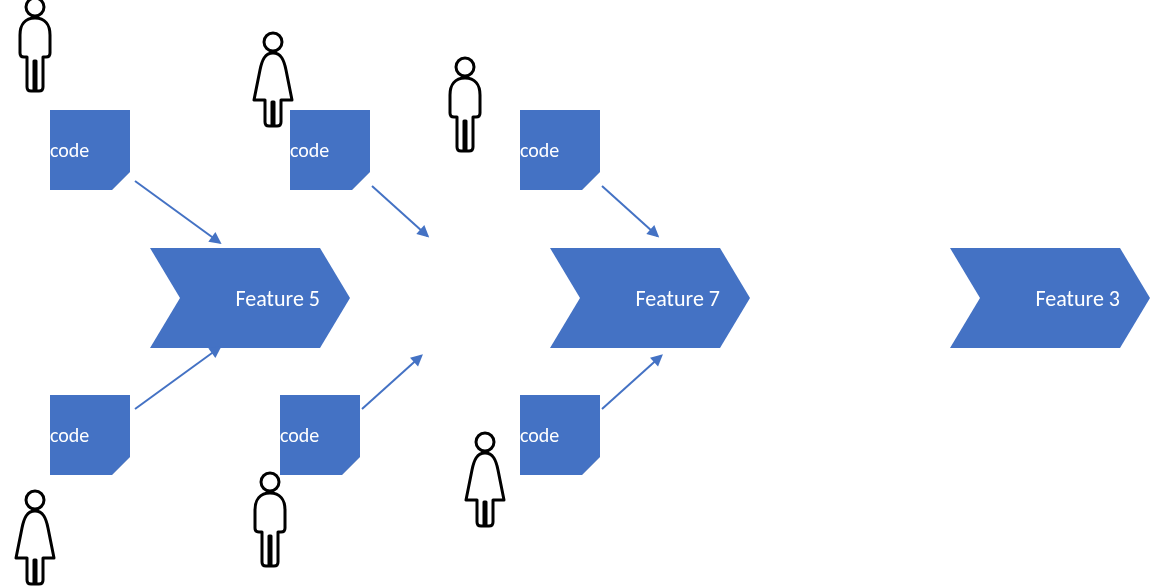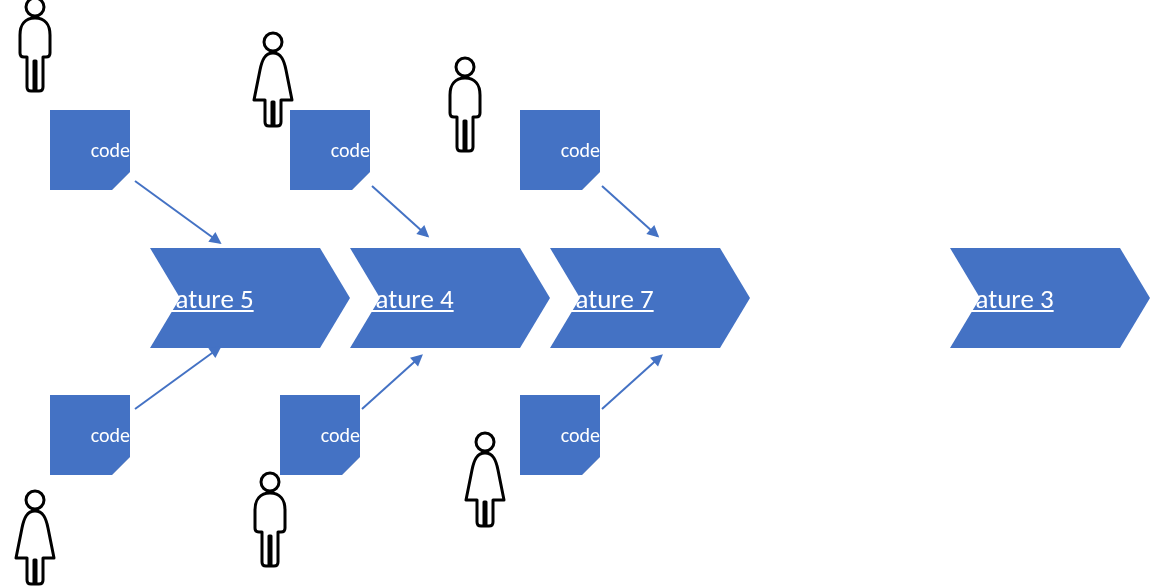--- a/index.html
+++ b/index.html
@@ -20,21 +20,21 @@
 
   
   .code-note {
     width: 80px;
     height: 80px;
     background: #4472C4;
     color: #fff;
     font-size: 20px;
     display: flex;
     align-items: center;
-    justify-content: flex-end;
+    justify-content: flex-start;
     box-sizing: border-box;
   }
   
   .code-note::after {
     content: "";
     position: absolute;
     right: 0;
     bottom: 0;
     width: 0;
     height: 0;
@@ -51,26 +51,25 @@
     border-left: 18px solid transparent;
     border-bottom: 18px solid #2f528f;
   }
   .code-note span { position: relative; z-index: 1; }
 
   
   .chevron {
     height: 100px;
     background: #4472C4;
     color: #fff;
-    font-size: 27px;
+    font-size: 22px;
     display: flex;
     align-items: center;
-    justify-content: flex-start;
+    justify-content: flex-end;
     box-sizing: border-box;
-    text-decoration: underline;
   }
   
   .chevron::before {
     content: "";
     position: absolute;
     left: 0;
     top: 0;
     width: 0;
     height: 0;
     border-top: 50px solid transparent;
@@ -188,23 +187,20 @@
       </svg>
   </div>
   <div class="abs code-note" style="left:520px; top:110px;">
     <span>code</span>
   </div>
   <div class="connector" style="left:602px; top:185px; width:75px; transform:rotate(42deg);"></div>
 
   <div class="abs chevron" style="left:150px; top:248px; width:170px;">
     <span>Feature 5</span>
   </div>
-  <div class="abs chevron" style="left:350px; top:248px; width:170px;">
-    <span>Feature 4</span>
-  </div>
   <div class="abs chevron" style="left:550px; top:248px; width:170px;">
     <span>Feature 7</span>
   </div>
   <div class="abs chevron" style="left:950px; top:248px; width:170px;">
     <span>Feature 3</span>
   </div>
 
   <div class="abs code-note" style="left:50px; top:395px;">
     <span>code</span>
   </div>

